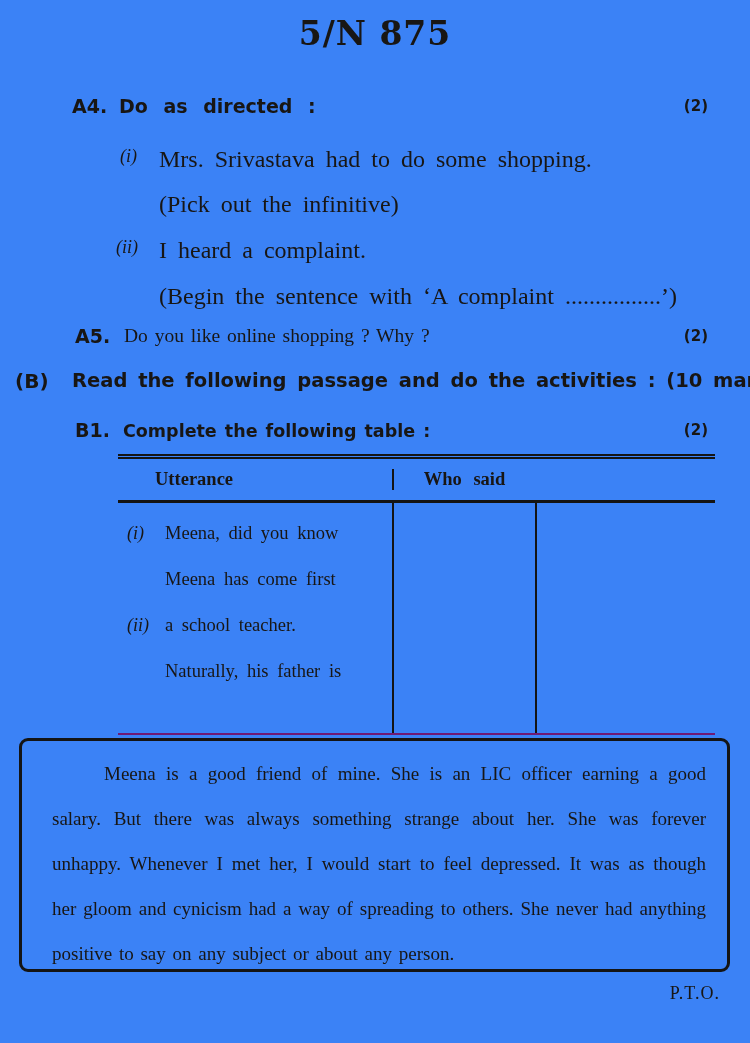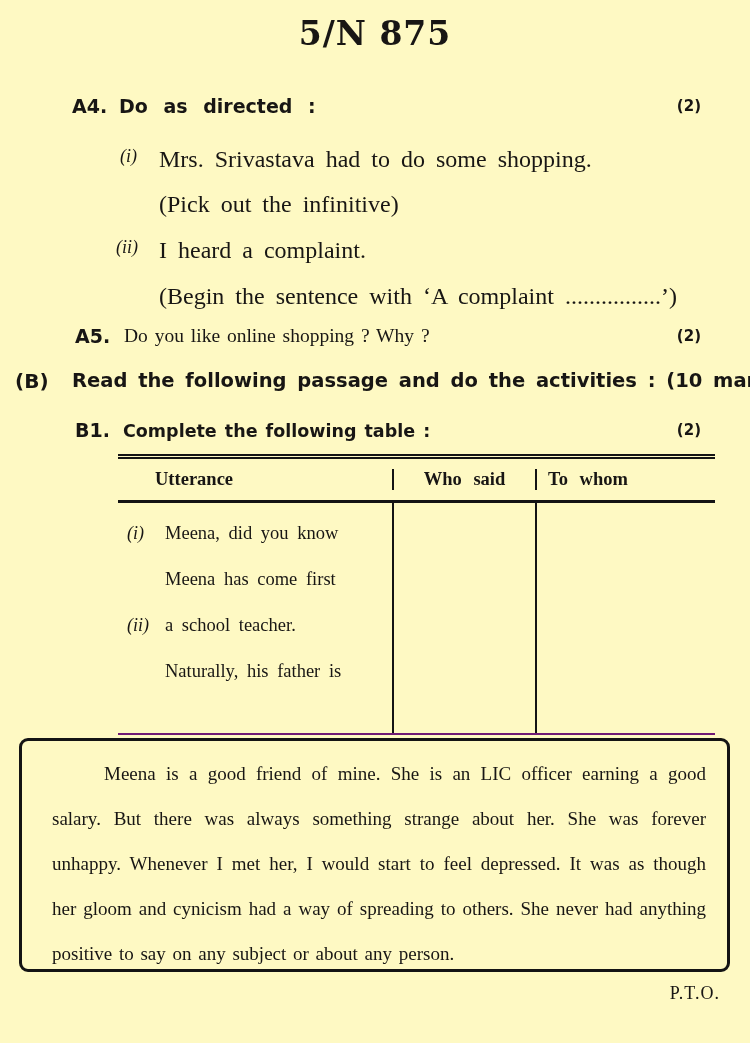--- a/index.html
+++ b/index.html
@@ -1,25 +1,25 @@
 <!DOCTYPE html>
 <html><head>
 <meta charset="utf-8">
 <style>
   html,body{margin:0;padding:0;background:#e8e8e8;}
   .page{
     position:relative;
     width:750px;height:1043px;
     margin:0 auto;
-    background:#fef9c3;
+    background:#3b82f6;
     color:#181614;
     overflow:hidden;
     font-family:"Liberation Serif", serif;
   }
-  .row{position:absolute;left:0;right:12px;height:30px;}
+  .row{position:absolute;left:0;right:5px;height:30px;}
   .abs{position:absolute;white-space:nowrap;}
 
   .doc-title{
     position:absolute;top:14px;left:0;right:0;
     text-align:center;
     font-family:"DejaVu Serif", serif;
     font-size:33px;font-weight:700;letter-spacing:1px;
   }
 
   .hfont{ 
@@ -131,21 +131,20 @@
   <div class="row" style="top:419px;">
     <span class="abs hfont q-label" style="left:75px;">B1.</span>
     <span class="abs hfont b1-title" style="left:123px;top:2px;">Complete the following table :</span>
     <span class="marks">(2)</span>
   </div>
 
   <div class="qtable">
     <div class="t-row t-header">
       <div class="t-c1"><span class="t-head-cell">Utterance</span></div>
       <div class="t-c2"><span class="t-head-cell">Who  said</span></div>
-      <div class="t-c3"><span class="t-head-cell">To  whom</span></div>
     </div>
     <div class="t-row t-body">
       <div class="t-c1">
         <div class="t-item">
           <span class="t-num">(i)</span>
           <span class="t-lines">
             <span>Meena, did you know</span>
             <span>Meena has come first</span>
           </span>
         </div>

